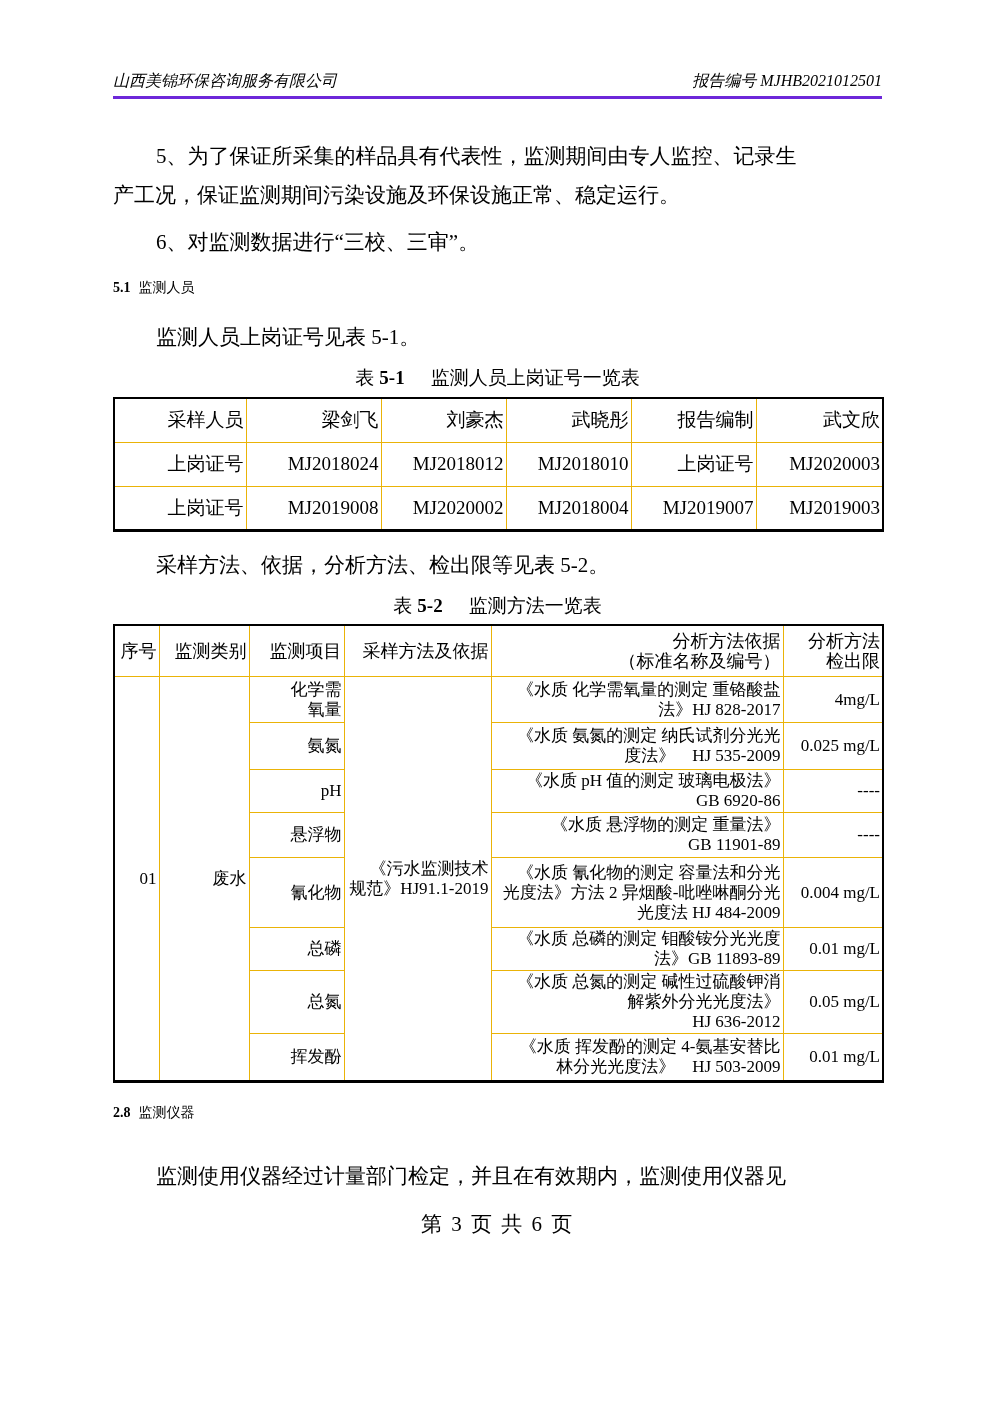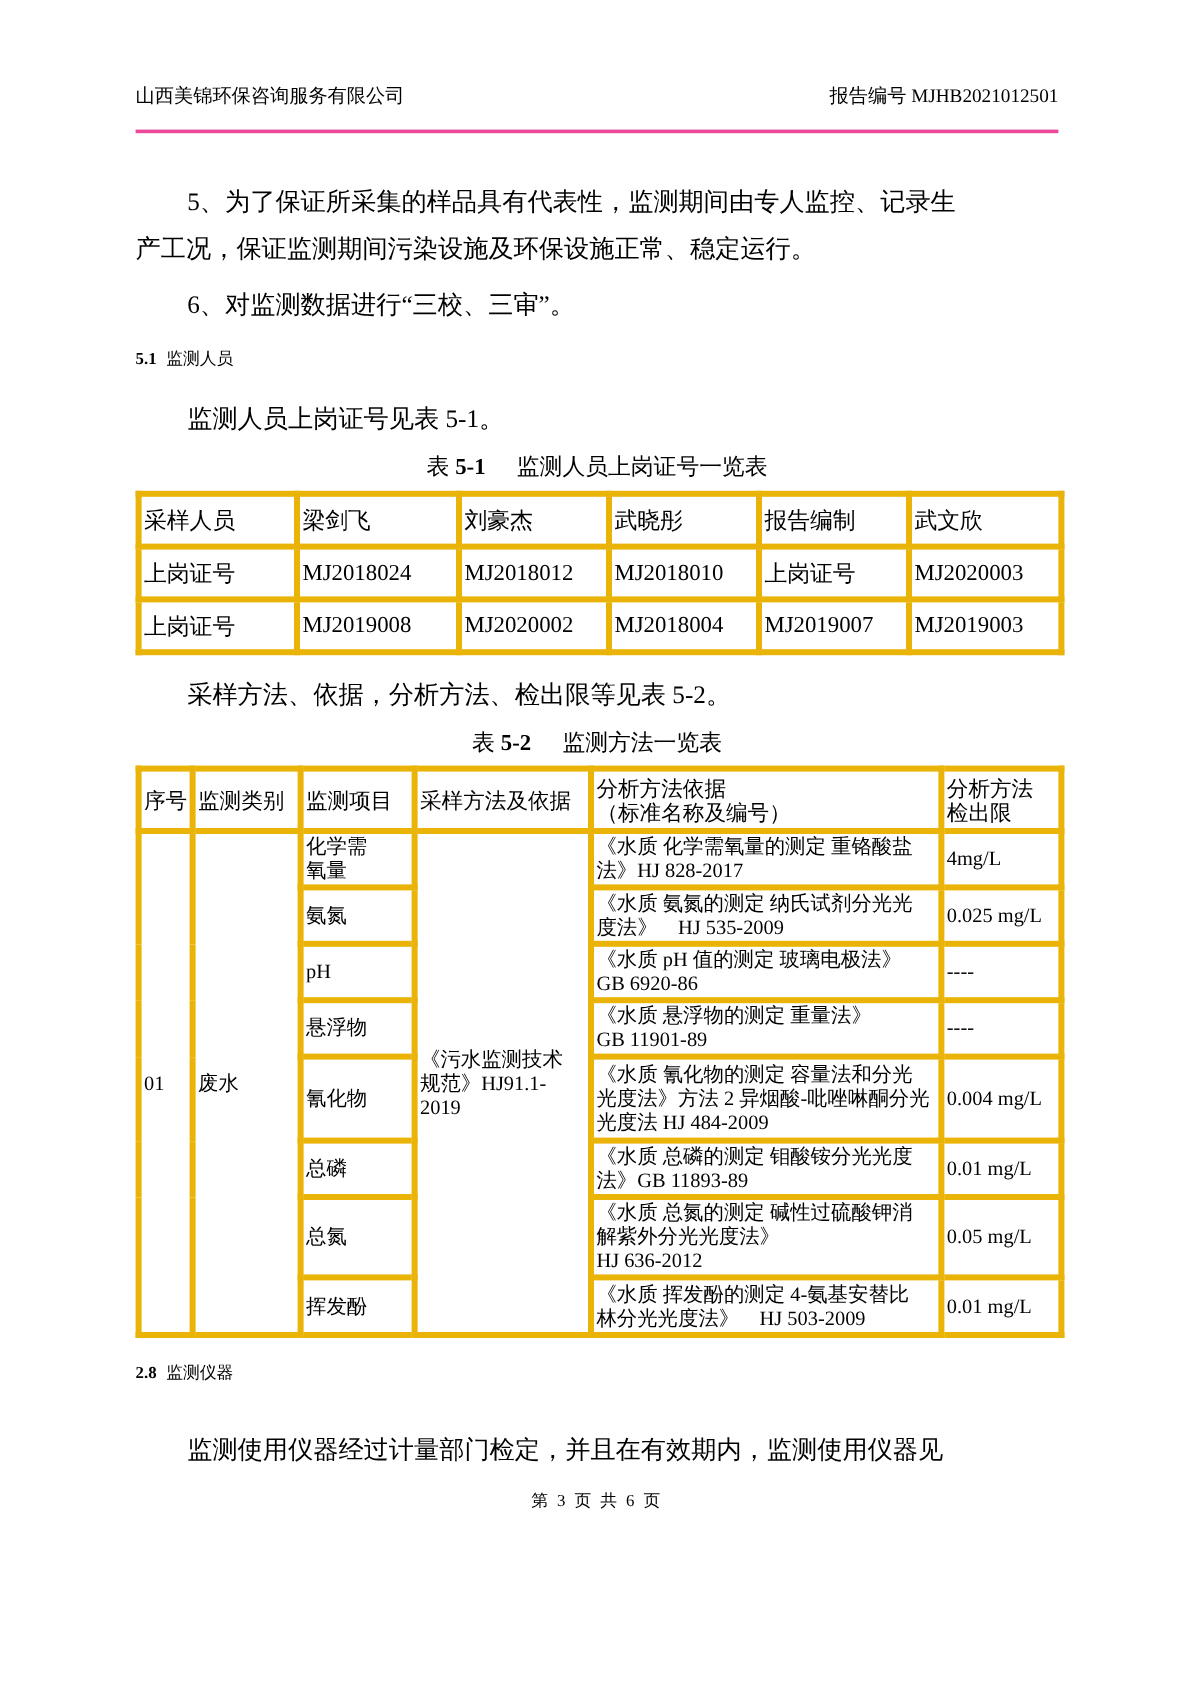--- a/index.html
+++ b/index.html
@@ -4,52 +4,53 @@
 <style>
   html,body{margin:0;padding:0;background:#ffffff;}
   .page{
     width:992px;height:1403px;background:#fff;color:#000;
     font-family:"Liberation Serif","DejaVu Serif",serif;
     box-sizing:border-box;padding:70px 110px 0 113px;
     position:relative;overflow:hidden;
   }
   .pagehead{
     display:flex;justify-content:space-between;align-items:flex-end;
-    font-size:16px;line-height:22px;padding-bottom:16px;
-    border-bottom:3px solid #ec4899;
+    font-size:16px;line-height:22px;padding-bottom:4px;
+    border-bottom:3px solid #6d28d9;
+    font-style:italic;
   }
   .body-p{font-size:21px;line-height:39px;margin:0;white-space:pre-line;}
   .indent{text-indent:43px;}
   .p5{margin-top:38px;}
   .p6{margin-top:8px;}
   .h2{font-size:14px;line-height:32px;margin-top:10px;}
   .h2 .hnum{font-weight:bold;}
   .h2 .htitle{margin-left:8px;}
   .see{margin-top:14px;}
   .caption{text-align:center;font-size:19px;line-height:26px;margin-top:8px;}
   .caption .capnum{font-weight:bold;margin-left:5px;}
   .caption .captitle{margin-left:26px;text-align:center;}
   table.doc-table{
     border-collapse:collapse;table-layout:fixed;width:769px;
     border:2px solid #000;border-bottom:3px solid #000;
   }
   table.doc-table td,table.doc-table th{
-    border:5px solid #eab308;text-align:left;vertical-align:middle;
+    border:1px solid #eab308;text-align:right;vertical-align:middle;
     font-weight:normal;padding:1px 2px;box-sizing:border-box;
     white-space:pre-line;overflow:hidden;
   }
   .t51{margin-top:6px;font-size:19px;}
   .t51 tr{height:44px;}
   .t52{margin-top:5px;font-size:17px;line-height:20px;}
   .t52 .hdr{height:52px;font-size:18px;}
   .r0{height:46px;}.r1{height:47px;}.r2{height:43px;}.r3{height:45px;}
   .r4{height:70px;}.r5{height:42px;}.r6{height:63px;}.r7{height:48px;}
   .h53{margin-top:14px;}
   .p53{margin-top:28px;}
-  .footer{text-align:center;font-size:14px;letter-spacing:2px;margin-top:14px;}
+  .footer{text-align:center;font-size:21px;letter-spacing:2px;margin-top:14px;}
 </style>
 </head>
 <body>
 
 <div class="page">
 
   <div class="pagehead">
     <span>山西美锦环保咨询服务有限公司</span>
     <span>报告编号 MJHB2021012501</span>
   </div>

